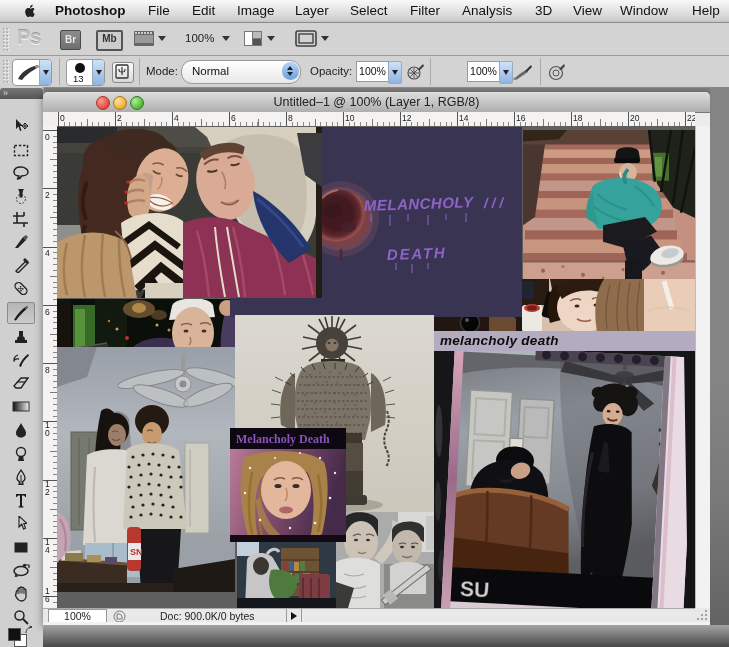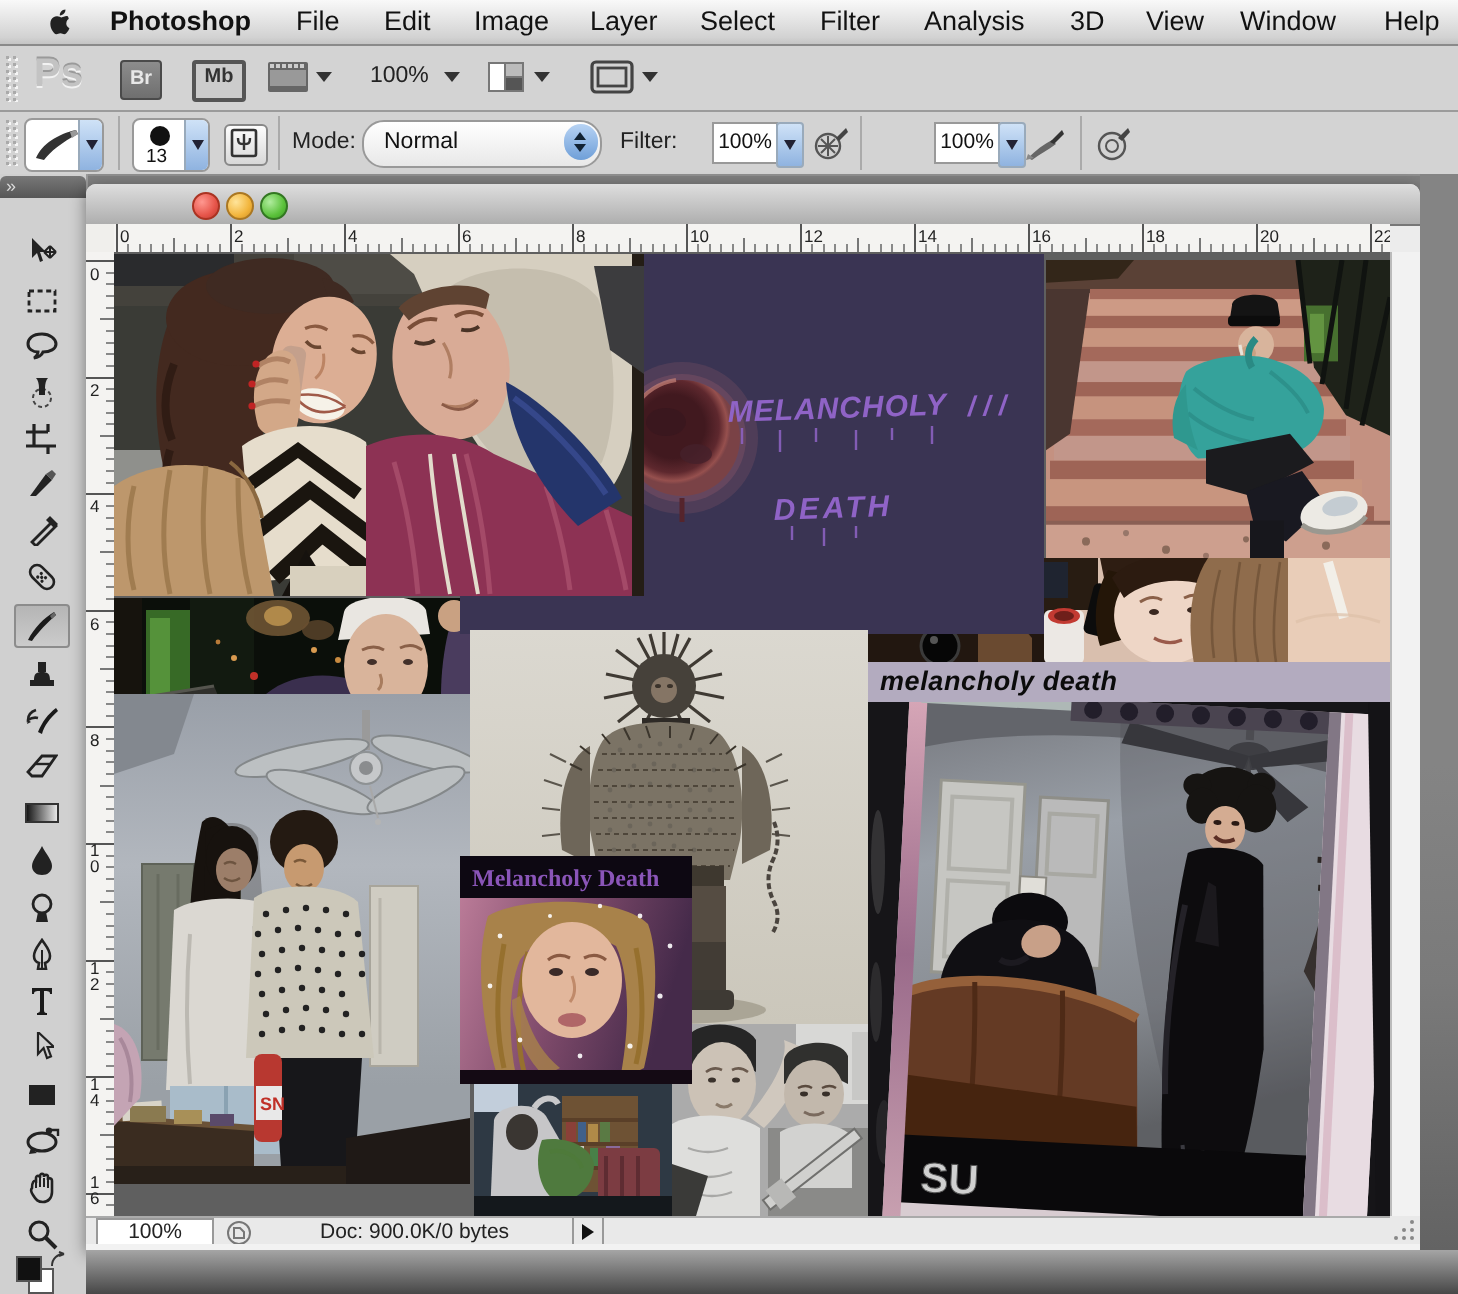--- a/index.html
+++ b/index.html
@@ -114,21 +114,21 @@
   </div>
   <div class="abs" style="left:139px;top:2px;width:1px;height:27px;background:#aaa;"></div>
   <div class="abs" style="left:146px;top:9px;font-size:11.5px;color:#222;">Mode:</div>
   <div class="abs" style="left:181px;top:4px;width:118px;height:22px;background:linear-gradient(#fff,#e8e8e8);border:1px solid #999;border-radius:11px;">
     <div class="abs" style="left:10px;top:4px;font-size:11.5px;color:#111;">Normal</div>
     <div class="abs" style="right:1px;top:1px;width:17px;height:18px;background:linear-gradient(#b7d3f4,#6f9fd8);border-radius:9px;">
       <div class="abs" style="left:5px;top:4px;border-left:3.5px solid transparent;border-right:3.5px solid transparent;border-bottom:4px solid #123;"></div>
       <div class="abs" style="left:5px;top:10px;border-left:3.5px solid transparent;border-right:3.5px solid transparent;border-top:4px solid #123;"></div>
     </div>
   </div>
-  <div class="abs" style="left:310px;top:9px;font-size:11.5px;color:#222;">Filter:</div>
+  <div class="abs" style="left:310px;top:9px;font-size:11.5px;color:#222;">Opacity:</div>
   <div class="abs" style="left:356px;top:5px;width:31px;height:19px;background:#fff;border:1px solid #999;font-size:10.5px;color:#111;text-align:center;line-height:19px;">100%</div>
   <div class="abs" style="left:388px;top:5px;width:12px;height:21px;background:linear-gradient(#cfe2f7,#8fb3e0);border:1px solid #9ab;border-radius:2px;">
         <div class="abs" style="left:2.5px;top:8px;border-left:3.5px solid transparent;border-right:3.5px solid transparent;border-top:5px solid #223;"></div>
       </div>
   <svg class="abs" style="left:406px;top:7px" width="19" height="18" viewBox="0 0 19 18">
         <circle cx="8" cy="10" r="6" fill="none" stroke="#555" stroke-width="1.2"></circle>
         <path d="M3 10 h10 M8 5 v10 M4.5 6.5 l7 7 M4.5 13.5 l7-7" stroke="#555" stroke-width="1"></path>
         <path d="M12 6 L17 1 L18 3 L13.5 7.5 Z" fill="#444"></path>
       </svg>
   <div class="abs" style="left:430px;top:2px;width:1px;height:27px;background:#aaa;"></div>
@@ -253,20 +253,21 @@
 <svg class="abs" style="left:24px;top:538px" width="12" height="10" viewBox="0 0 12 10">
         <path d="M2 8 C2 4 5 2 8 2 M8 2 l-2.5 -1 M8 2 l-2.5 1" stroke="#333" stroke-width="1" fill="none"></path>
       </svg>
 </div>
 
 <div class="abs" id="win">
   <div class="abs" id="titlebar">
     <div class="tl" style="left:53px;background:radial-gradient(circle at 4px 4px,#ff9890,#e6554a 60%,#bc3a30);border:.5px solid #a32;"></div>
     <div class="tl" style="left:70px;background:radial-gradient(circle at 4px 4px,#ffe49a,#f2b53c 60%,#cf8f22);border:.5px solid #a72;"></div>
     <div class="tl" style="left:87px;background:radial-gradient(circle at 4px 4px,#b0ec9e,#5cc23c 60%,#3a9a22);border:.5px solid #372;"></div>
+    <div id="title">Untitled–1 @ 100% (Layer 1, RGB/8)</div>
   </div>
   <div class="abs" id="hcorner"></div>
   <div class="abs" id="hruler">
     <div class="abs" style="left:1px;top:10px;width:637px;height:4px;background:repeating-linear-gradient(90deg,#888 0 1px,transparent 1px 5.7px);"></div>
     <div class="abs" style="left:1px;top:7px;width:637px;height:7px;background:repeating-linear-gradient(90deg,#777 0 1px,transparent 1px 28.5px);"></div>
     <div class="abs" style="left:1px;top:0px;width:637px;height:14px;background:repeating-linear-gradient(90deg,#555 0 1px,transparent 1px 57px);"></div>
     <span class="rnum" style="left:3px;top:1px;">0</span>
         <span class="rnum" style="left:60px;top:1px;">2</span>
         <span class="rnum" style="left:117px;top:1px;">4</span>
         <span class="rnum" style="left:174px;top:1px;">6</span>

